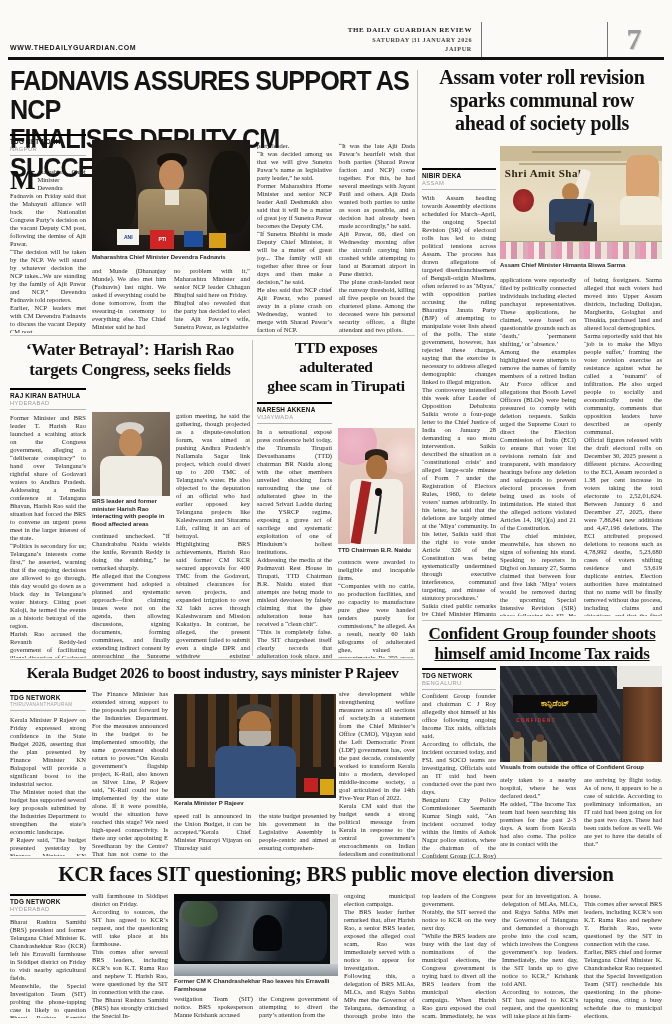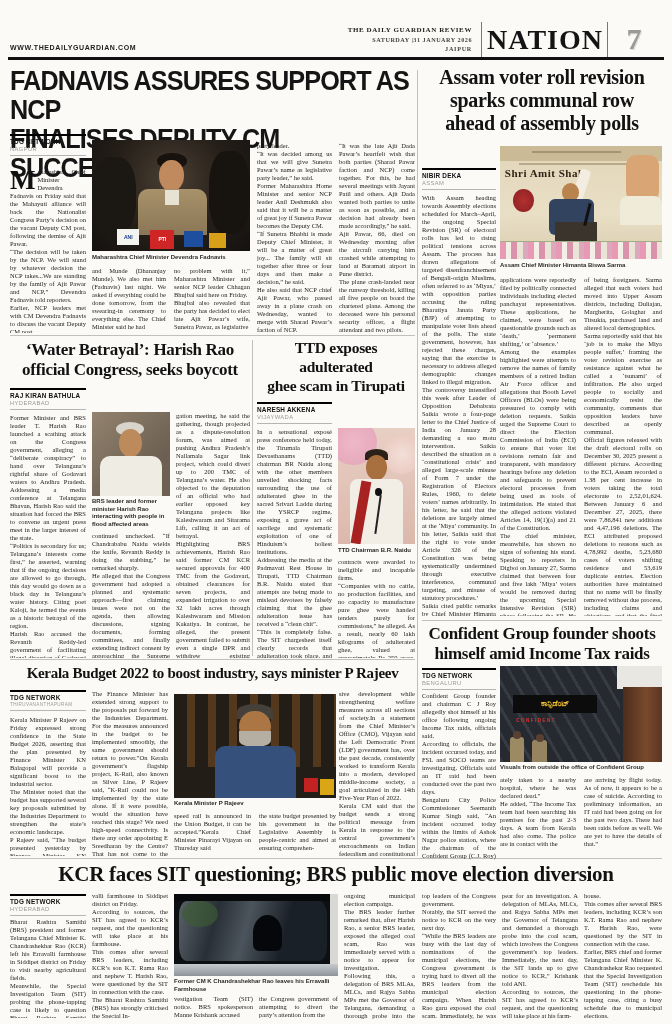--- a/index.html
+++ b/index.html
@@ -29,21 +29,20 @@
 <div id="page">
 
   <div class="abs" style="left:0;top:0;width:672px;height:60px;padding-left:26px;">
     <div class="abs" style="left:10px;top:44px;font:bold 7px 'Liberation Sans',sans-serif;letter-spacing:.6px;color:#222;">WWW.THEDAILYGUARDIAN.COM</div>
     <div class="abs" style="left:310px;top:26px;width:162px;text-align:right;">
       <div style="font:bold 7px 'Liberation Serif',serif;letter-spacing:.6px;color:#222;">THE DAILY GUARDIAN REVIEW</div>
       <div style="font:bold 6.2px 'Liberation Serif',serif;letter-spacing:.5px;color:#444;margin-top:2px;">SATURDAY |31 JANUARY 2026</div>
       <div style="font:bold 6.2px 'Liberation Serif',serif;letter-spacing:.7px;color:#444;margin-top:2px;">JAIPUR</div>
     </div>
     <div class="vrule" style="left:481px;top:22px;height:35px;background:#777;"></div>
-    <div class="abs" style="left:486px;top:24px;width:118px;text-align:center;font:28px 'Liberation Serif',serif;font-weight:bold;letter-spacing:1px;color:#141414;">NATION</div>
     <div class="vrule" style="left:607px;top:22px;height:35px;background:#777;"></div>
     <div class="abs" style="left:608px;top:22px;width:52px;text-align:center;font:bold 30px 'Liberation Serif',serif;color:#9a9a98;text-shadow:1px 1px 0 #d8d8d4;">7</div>
     <div class="abs" style="left:8px;top:57px;width:656px;height:2.5px;background:#111;"></div>
   </div>
 
   <div class="vrule" style="left:417px;top:70px;height:786px;"></div>
   <div class="vrule" style="left:252px;top:340px;height:316px;"></div>
   <div class="hrule" style="left:10px;top:335px;width:405px;"></div>
   <div class="hrule" style="left:10px;top:659px;width:405px;"></div>
   <div class="hrule" style="left:422px;top:620px;width:240px;"></div>
@@ -84,21 +83,21 @@
 “If Sunetra Bhabhi is made Deputy Chief Minister, it will be a matter of great joy... The family will sit together after three or four days and then make a decision,” he said.
 He also said that NCP chief Ajit Pawar, who passed away in a plane crash on Wednesday, wanted to merge with Sharad Pawar’s faction of NCP.</div>
     <div class="col" style="left:339px;top:142px;width:76px;height:191px;">“It was the late Ajit Dada Pawar’s heartfelt wish that both parties (Sharad Pawar faction and NCP) come together. For this, he had several meetings with Jayant Patil and others. Ajit Dada wanted both parties to unite as soon as possible, and a decision had already been made accordingly,” he said.
 Ajit Pawar, 66, died on Wednesday morning after the aircraft carrying him crashed while attempting to land at Baramati airport in Pune district.
 The plane crash-landed near the runway threshold, killing all five people on board the chartered plane. Among the deceased were his personal security officer, a flight attendant and two pilots.</div>
   </div>
 
   <div>
     <div class="hl-serif" style="left:422px;top:66px;width:240px;height:74px;font-size:20px;line-height:23px;">Assam voter roll revision
 sparks communal row
-ahead of assembly polls</div>
+ahead of society polls</div>
     <div class="photo" style="left:500px;top:146px;width:162px;height:113px;background:linear-gradient(180deg,#e2d6b8 0%,#e9dfc6 60%,#d9cdae 100%);">
       <div class="ph" style="left:0;top:0;width:100%;height:13%;background:#cabb96;"></div>
       <div class="ph" style="left:20%;top:4%;width:55%;height:2px;background:#8a7a5a;opacity:.6;"></div>
       <div class="ph" style="left:12%;top:15%;width:70%;height:2px;background:#8a7a5a;opacity:.5;"></div>
       <div class="ph" style="left:3%;top:19%;width:72%;color:#2f2517;font:bold 11px 'Liberation Serif',serif;letter-spacing:.5px;"><span>Shri Amit Shah</span></div>
       <div class="ph" style="right:2%;top:8%;width:20%;height:42%;background:#d9a574;border-radius:10px;"></div>
       <div class="ph" style="right:0;top:44%;width:26%;height:26%;background:#f0ead8;border-radius:8px 8px 0 0;"></div>
       <div class="ph" style="left:8%;top:38%;width:13%;height:20%;background:radial-gradient(#b23030,#8a2020);border-radius:50%;"></div>
       <div class="ph" style="left:47%;top:20%;width:7%;height:28%;background:#f2ede0;transform:rotate(18deg);border-radius:4px;"></div>
       <div class="ph" style="left:38%;top:33%;width:11%;height:17%;background:#b9834e;border-radius:50%;"></div>
@@ -118,21 +117,21 @@
     <div class="col" style="left:500px;top:276px;width:76px;height:340px;">applications were reportedly filed by politically connected individuals including elected panchayat representatives. These applications, he claimed, were based on questionable grounds such as ‘death,’ ‘permanent shifting,’ or ‘absence.’
 Among the examples highlighted were attempts to remove the names of family members of a retired Indian Air Force officer and allegations that Booth Level Officers (BLOs) were being pressured to comply with deletion requests. Saikia urged the Supreme Court to direct the Election Commission of India (ECI) to ensure that voter list revisions remain fair and transparent, with mandatory hearings before any deletion and safeguards to prevent electoral processes from being used as tools of intimidation. He stated that the alleged actions violated Articles 14, 19(1)(a) and 21 of the Constitution.
 The chief minister, meanwhile, has shown no signs of softening his stand. Speaking to reporters in Digboi on January 27, Sarma claimed that between four and five lakh ‘Miya’ voters would be removed during the upcoming Special Intensive Revision (SIR) phase following the SR. He said BJP workers had already filed more than five lakh complaints against what he described as ‘Bangladeshi Miyas’ suspected</div>
     <div class="col" style="left:584px;top:276px;width:78px;height:340px;">of being foreigners. Sarma alleged that such voters had moved into Upper Assam districts, including Duliajan, Margherita, Golaghat and Titsukia, purchased land and altered local demographics.
 Sarma reportedly said that his ‘job is to make the Miya people suffer,’ framing the voter revision exercise as resistance against what he called a ‘tsunami’ of infiltration. He also urged people to socially and economically resist the community, comments that opposition leaders have described as openly communal.
 Official figures released with the draft electoral rolls on December 30, 2025 present a different picture. According to the ECI, Assam recorded a 1.38 per cent increase in voters taking the total electorate to 2,52,01,624. Between January 6 and December 27, 2025, there were 7,86,841 new additions and 4,47,196 deletions. The ECI attributed proposed deletions to reasons such as 4,78,992 deaths, 5,23,680 cases of voters shifting residence and 53,619 duplicate entries. Election authorities have maintained that no name will be finally removed without due process, including claims and objections, and that the final rolls will be published on February 10. Opposition parties, however, argue that more than 10 lakh voters have been flagged for possible removal.</div>
   </div>
 
   <div>
     <div class="hl-serif" style="left:10px;top:340px;width:240px;height:44px;font-size:17px;line-height:20px;">‘Water Betrayal’: Harish Rao
-official Congress, seeks boycott</div>
+targets Congress, seeks fields</div>
     <div class="byline" style="left:10px;top:388px;width:76px;">
       <div class="byline-name">RAJ KIRAN BATHULA</div>
       <div class="byline-loc">HYDERABAD</div>
     </div>
     <div class="col" style="left:10px;top:414px;width:76px;height:244px;">Former Minister and BRS leader T. Harish Rao launched a scathing attack on the Congress government, alleging a “deliberate conspiracy” to hand over Telangana’s rightful share of Godavari waters to Andhra Pradesh. Addressing a media conference at Telangana Bhavan, Harish Rao said the situation had forced the BRS to convene an urgent press meet in the larger interest of the state.
 “Politics is secondary for us; Telangana’s interests come first,” he asserted, warning that if the ongoing decisions are allowed to go through, this day would go down as a black day in Telangana’s water history. Citing poet Kaloji, he termed the events as a historic betrayal of the region.
 Harish Rao accused the Revanth Reddy-led government of facilitating illegal diversion of Godavari waters, particularly through projects like Nallamala Sagar and Banakacherla, stating that only the names had changed while Andhra Pradesh’s “water plunder”</div>
     <div class="photo" style="left:92px;top:412px;width:78px;height:84px;background:linear-gradient(135deg,#93836f,#6d6052 70%);">
       <div class="ph" style="left:31%;top:12%;width:36%;height:16%;background:#d8d3cb;border-radius:50%;"></div>
       <div class="ph" style="left:34%;top:20%;width:30%;height:34%;background:#bd8a5c;border-radius:48%;"></div>
@@ -166,21 +165,21 @@
       <div class="ph" style="left:24%;top:46%;width:13%;height:54%;background:#a82222;transform:rotate(10deg);"></div>
       <div class="ph" style="left:48%;top:52%;width:9%;height:7%;background:#111;border-radius:50%;"></div>
       <div class="ph" style="left:51%;top:58%;width:2.5%;height:34%;background:#222;transform:rotate(8deg);"></div>
     </div>
     <div class="caption" style="left:338px;top:547px;width:77px;height:9px;">TTD Chairman B.R. Naidu</div>
     <div class="col" style="left:338px;top:558px;width:77px;height:100px;">contracts were awarded to ineligible and incapable firms.
 “Companies with no cattle, no production facilities, and no capacity to manufacture pure ghee were handed tenders purely for commissions,” he alleged. As a result, nearly 60 lakh kilograms of adulterated ghee, valued at approximately Rs 250 crore, was procured by TTD. Tests conducted by the National Dairy Development Board (NDDB) confirmed the presence of animal fat in the ghee supplied during the YSRCP tenure. B.R. Naidu said this adulterated ghee was used to prepare nearly 20 crore Srivari Laddus, amounting to one of the most shocking acts of sacrilege in the history of Tirumala.</div>
   </div>
 
   <div>
-    <div class="hl-serif" style="left:10px;top:664px;width:405px;height:20px;font-size:15px;line-height:18px;">Kerala Budget 2022 to boost industry, says minister P Rajeev</div>
+    <div class="hl-serif" style="left:10px;top:664px;width:405px;height:20px;font-size:15px;line-height:18px;">Kerala Budget 2026 to boost industry, says minister P Rajeev</div>
     <div class="byline" style="left:10px;top:690px;width:76px;">
       <div class="byline-name">TDG NETWORK</div>
       <div class="byline-loc" style="font-size:4.6px;">THIRUVANANTHAPURAM</div>
     </div>
     <div class="col" style="left:10px;top:716px;width:76px;height:140px;">Kerala Minister P Rajeev on Friday expressed strong confidence in the State Budget 2026, asserting that the plan presented by Finance Minister KN Balagopal will provide a significant boost to the industrial sector.
 The Minister noted that the budget has supported several key proposals submitted by the Industries Department to strengthen the state’s economic landscape.
 P Rajeev said, “The budget presented yesterday by Finance Minister KN Balagopal will give a boost to the industrial sector.</div>
     <div class="col" style="left:92px;top:690px;width:76px;height:166px;">The Finance Minister has extended strong support to the proposals put forward by the Industries Department. For the measures announced in the budget to be implemented smoothly, the same government should return to power.”On Kerala government’s flagship project, K-Rail, also known as Silver Line, P Rajeev said, “K-Rail could not be implemented by the state alone. If it were possible, would the situation have reached this stage? We need high-speed connectivity. Is there any order appointing E Sreedharan by the Centre? That has not come to the notice of the government. If high-</div>
     <div class="photo" style="left:174px;top:694px;width:162px;height:104px;background:#221d17;">
       <div class="ph" style="left:0;top:0;width:100%;height:70%;background:repeating-linear-gradient(90deg,transparent 0 13px,#54381d 13px 21px);"></div>
@@ -192,21 +191,21 @@
       <div class="ph" style="right:1%;bottom:3%;width:9%;height:15%;background:#dba616;"></div>
     </div>
     <div class="caption" style="left:174px;top:800px;width:162px;height:9px;">Kerala Minister P Rajeev</div>
     <div class="col" style="left:174px;top:812px;width:77px;height:44px;">speed rail is announced in the Union Budget, it can be accepted.”Kerala Chief Minister Pinarayi Vijayan on Thursday said</div>
     <div class="col" style="left:259px;top:812px;width:77px;height:44px;">the state budget presented by his government in the Legislative Assembly is people-centric and aimed at ensuring comprehen-</div>
     <div class="col" style="left:339px;top:690px;width:76px;height:166px;">sive development while strengthening welfare measures across all sections of society.In a statement from the Chief Minister’s Office (CMO), Vijayan said the Left Democratic Front (LDF) government has, over the past decade, consistently worked to transform Kerala into a modern, developed middle-income society, a goal articulated in the 14th Five-Year Plan of 2022.
 Kerala CM said that the budget sends a strong political message from Kerala in response to the central government’s encroachments on Indian federalism and constitutional values.</div>
   </div>
 
   <div>
-    <div class="hl-serif" style="left:422px;top:624px;width:240px;height:40px;font-size:17px;line-height:20px;">Confident Group founder shoots
+    <div class="hl-serif" style="left:422px;top:624px;width:240px;height:40px;font-size:17px;line-height:20px;text-decoration:underline;">Confident Group founder shoots
 himself amid Income Tax raids</div>
     <div class="byline" style="left:422px;top:668px;width:74px;">
       <div class="byline-name">TDG NETWORK</div>
       <div class="byline-loc">BENGALURU</div>
     </div>
     <div class="col" style="left:422px;top:692px;width:74px;height:168px;">Confident Group founder and chairman C J Roy allegedly shot himself at his office following ongoing Income Tax raids, officials said.
 According to officials, the incident occurred today, and FSL and SOCO teams are investigating. Officials said an IT raid had been conducted over the past two days.
 Bengaluru City Police Commissioner Seemanth Kumar Singh said, “An incident occurred today within the limits of Ashok Nagar police station, where the chairman of the Confident Group (C.J. Roy) shot himself. The SOCO (Scene of Crime Officer) team and the FSL team are investigating the matter. He was immedi-</div>
     <div class="photo" style="left:500px;top:666px;width:162px;height:96px;background:#262a30;">
       <div class="ph" style="left:0;top:0;width:74%;height:100%;background:repeating-linear-gradient(60deg,rgba(200,210,220,.10) 0 3px,transparent 3px 13px);"></div>

